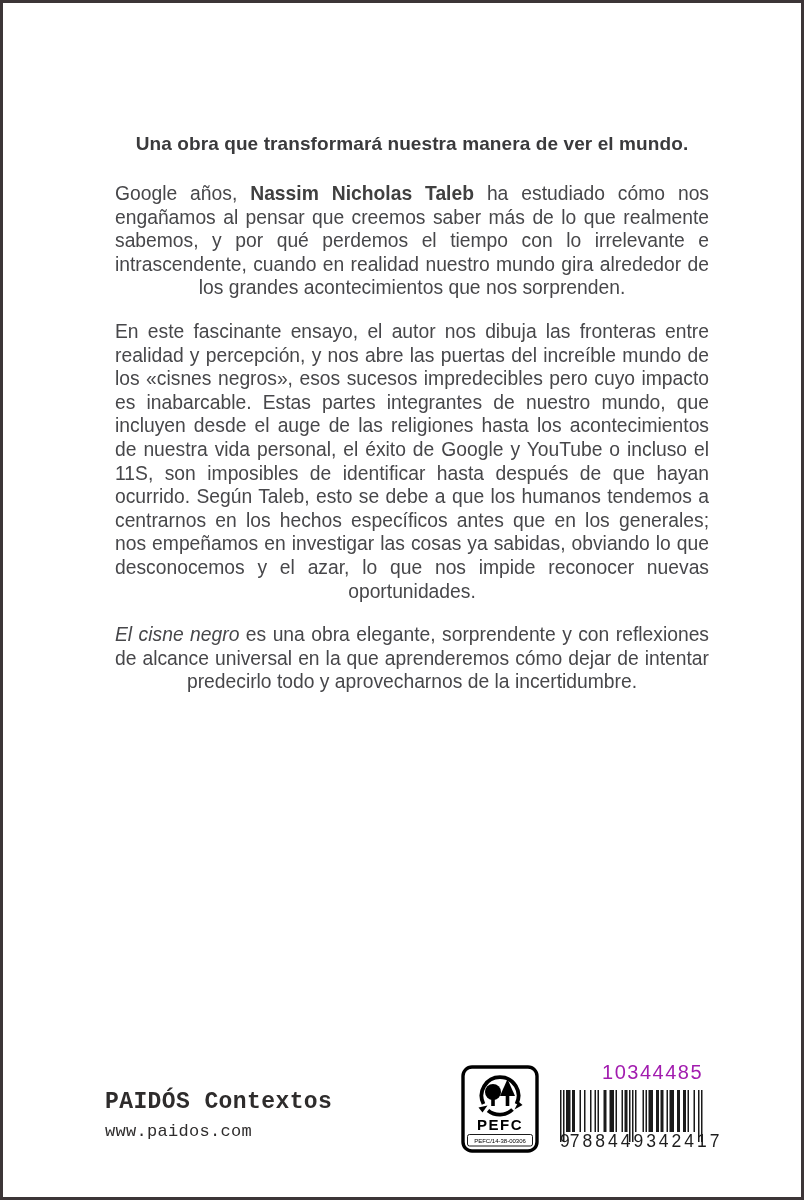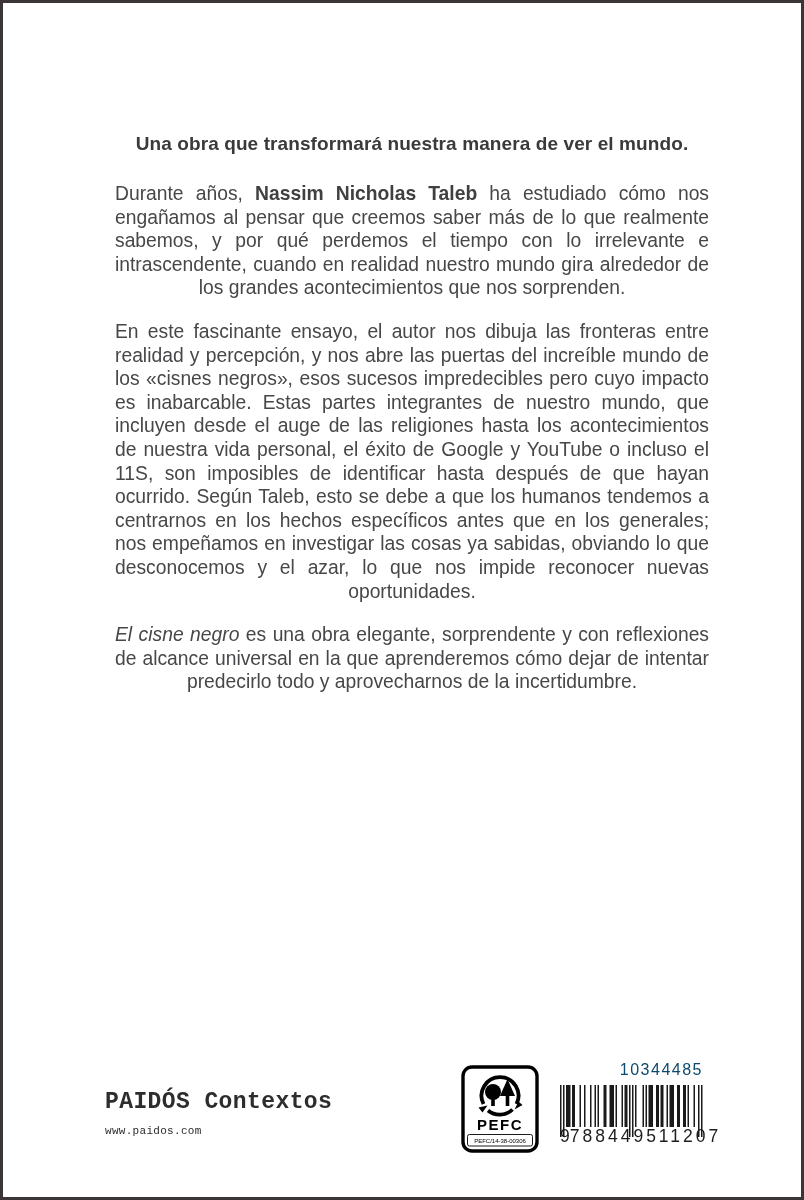--- a/index.html
+++ b/index.html
@@ -20,48 +20,48 @@
   }
   .synopsis p:last-child{margin-bottom:0;}
   .synopsis strong{font-weight:bold;color:#404040;}
   .synopsis em{}
   
   .imprint{
     position:absolute;left:102px;top:1086px;
     font-family:Liberation Mono, monospace;color:#2e2c2c;
   }
   .imprint-name{font-size:23px;font-weight:bold;letter-spacing:0.4px;margin-bottom:6px;}
-  .imprint-url{font-size:11px;line-height:21.5px;letter-spacing:0.3px;}
+  .imprint-url{font-size:17px;line-height:21.5px;letter-spacing:0.3px;}
   
   .pefc{position:absolute;left:458px;top:1062px;width:78px;height:88px;text-align:right;}
   .pefc svg{display:block;}
   
   .barcode-block{position:absolute;left:544px;top:1058px;width:160px;}
   .product-code{
-    text-align:right;font-size:16px;letter-spacing:1.5px;color:#0c4a6e;
+    text-align:right;font-size:20px;letter-spacing:1.5px;color:#a21caf;
     padding-right:4px;margin-bottom:6px;
   }
   .barcode{position:relative;padding-left:13px;}
   .barcode svg{display:block;}
   .ean-digits{
     display:flex;margin-top:-11px;font-size:17.5px;color:#1d1d1d;
     font-family:"Liberation Sans",sans-serif;
   }
   .ean-digits .lead{width:15px;text-align:left;}
   .ean-digits .grp{flex:1;text-align:right;letter-spacing:3px;}
 </style>
 </head>
 <body>
 
 <div class="page">
 
   <div class="synopsis">
     <h1>Una obra que transformará nuestra manera de ver el mundo.</h1>
     <div id="paragraphs">
-        <p><span>Durante años, </span><strong>Nassim Nicholas Taleb</strong><span> ha estudiado cómo nos engañamos al pensar que creemos saber más de lo que realmente sabemos, y por qué perdemos el tiempo con lo irrelevante e intrascendente, cuando en realidad nuestro mundo gira alrededor de los grandes acontecimientos que nos sorprenden.</span></p>
+        <p><span>Google años, </span><strong>Nassim Nicholas Taleb</strong><span> ha estudiado cómo nos engañamos al pensar que creemos saber más de lo que realmente sabemos, y por qué perdemos el tiempo con lo irrelevante e intrascendente, cuando en realidad nuestro mundo gira alrededor de los grandes acontecimientos que nos sorprenden.</span></p>
         <p><span>En este fascinante ensayo, el autor nos dibuja las fronteras entre realidad y percepción, y nos abre las puertas del increíble mundo de los «cisnes negros», esos sucesos impredecibles pero cuyo impacto es inabarcable. Estas partes integrantes de nuestro mundo, que incluyen desde el auge de las religiones hasta los acontecimientos de nuestra vida personal, el éxito de Google y YouTube o incluso el 11S, son imposibles de identificar hasta después de que hayan ocurrido. Según Taleb, esto se debe a que los humanos tendemos a centrarnos en los hechos específicos antes que en los generales; nos empeñamos en investigar las cosas ya sabidas, obviando lo que desconocemos y el azar, lo que nos impide reconocer nuevas oportunidades.</span></p>
         <p><em>El cisne negro</em><span> es una obra elegante, sorprendente y con reflexiones de alcance universal en la que aprenderemos cómo dejar de intentar predecirlo todo y aprovecharnos de la incertidumbre.</span></p>
       </div>
   </div>
 
   <div class="imprint">
     <div class="imprint-name">PAIDÓS Contextos</div>
     <div class="imprint-url">www.paidos.com</div>
   </div>
 
@@ -118,18 +118,18 @@
           <rect x="117.00" y="0" width="3.00" height="42" fill="#1b1b1b"></rect>
           <rect x="123.00" y="0" width="3.00" height="42" fill="#1b1b1b"></rect>
           <rect x="127.50" y="0" width="1.50" height="42" fill="#1b1b1b"></rect>
           <rect x="133.50" y="0" width="1.50" height="42" fill="#1b1b1b"></rect>
           <rect x="138.00" y="0" width="1.50" height="52" fill="#1b1b1b"></rect>
           <rect x="141.00" y="0" width="1.50" height="52" fill="#1b1b1b"></rect>
         </svg>
       <div class="ean-digits">
         <span class="lead">9</span>
         <span class="grp">788449</span>
-        <span class="grp">511207</span>
+        <span class="grp">342417</span>
       </div>
     </div>
   </div>
 
 </div>
 
 </body></html>

